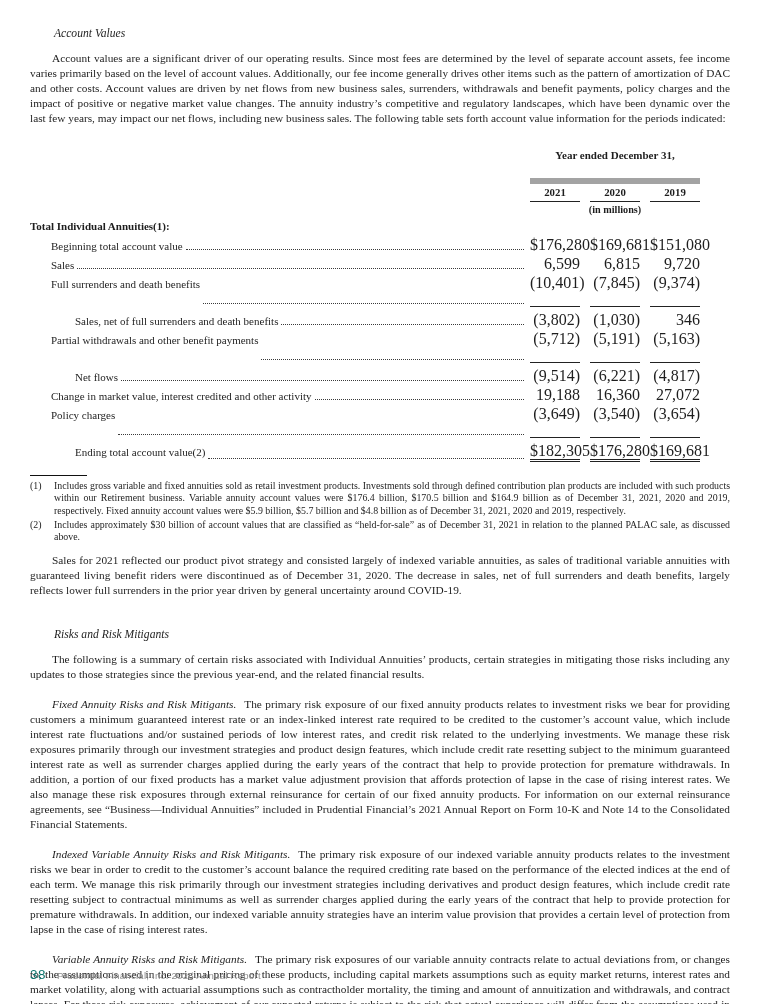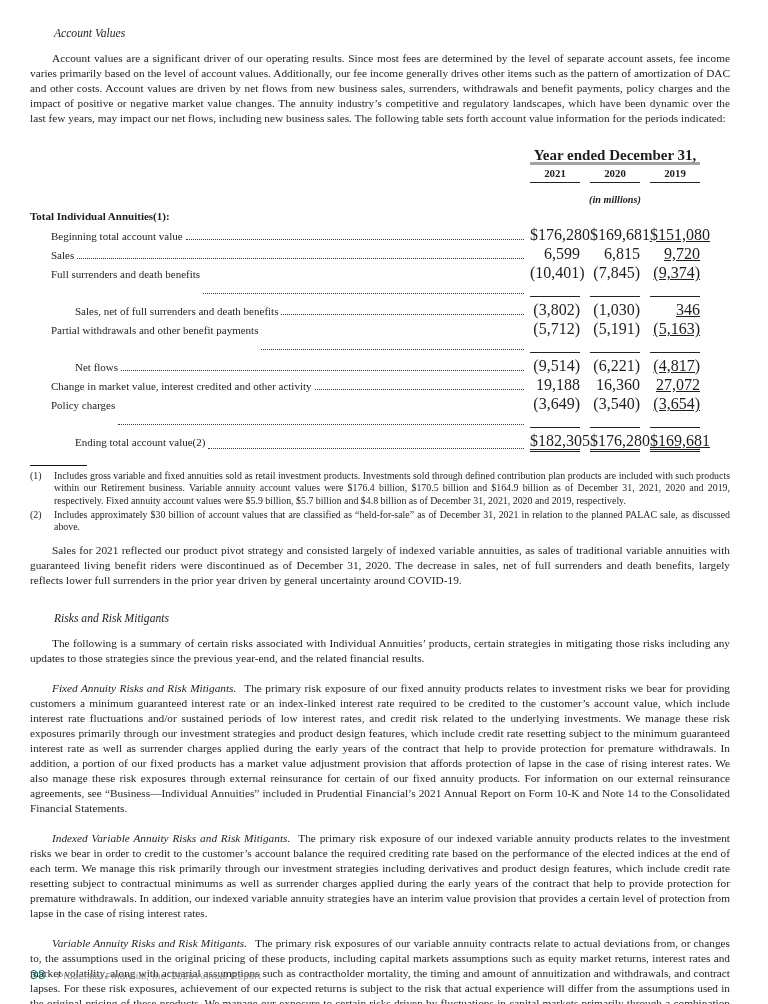--- a/index.html
+++ b/index.html
@@ -3,50 +3,50 @@
 <meta charset="utf-8">
 <style>
   html,body { margin:0; padding:0; background:#ffffff; }
   body { width:768px; height:1004px; position:relative; overflow:hidden;
          font-family:"Liberation Serif", serif; color:#1e1e1e;
          -webkit-font-smoothing:antialiased; }
   .page { position:absolute; inset:0; padding:27px 38px 0 30px; box-sizing:border-box;border-radius:29px; }
 
   
   .hsec { font-style:italic; font-size:11.6px; line-height:14px; padding-left:24px; }
-  .h-risks { margin-top:24px; }
+  .h-risks { margin-top:30px; }
 
   
   .para { font-size:11.3px; line-height:15px; text-align:justify;
           text-indent:22px; margin:10px 0 0 0; }
   .para.gap-lg { margin-top:15px; }
   .lead { font-style:italic; margin-right:8px; }
 
   
   .acct-table { margin-top:23px; font-size:11px; line-height:13.4px; }
   .num-group { margin-left:auto; width:170px; margin-right:30px; }
-  .group-title { font-weight:bold; text-align:center; font-size:15px;
-                 border-bottom:3px solid #a3a3a3; padding-bottom:0; }
+  .group-title { font-weight:bold; text-align:center; font-size:11px;
+                 border-bottom:6px solid #a3a3a3; padding-bottom:16px; }
   .year-cells { display:flex; margin-top:2px; }
   .ycell { width:50px; text-align:center; font-weight:bold; font-size:10.8px;
            border-bottom:1px solid #222; padding-bottom:1px; }
   .ycell + .ycell { margin-left:10px; }
-  .units { text-align:center; font-weight:bold; font-size:10.2px; margin-top:10px;font-style:italic; }
+  .units { text-align:center; font-weight:bold; font-size:10.2px; margin-top:1px; }
 
   .trow { display:flex; align-items:baseline; margin-top:4px; }
   .trow.space { margin-top:6px; }
   .tlabel { white-space:nowrap; }
   .tlabel.b { font-weight:bold; }
   .ind1 { padding-left:21px; }
   .ind2 { padding-left:45px; }
   .leader { flex:1; border-bottom:1.3px dotted #3a3a3a; margin:0 6px 3px 3px;
             align-self:flex-end; min-width:8px; }
   .cell { width:50px; flex:none; text-align:right; font-size:16px; white-space:nowrap; }
   .cell + .cell { margin-left:10px; }
-  .cell.last { margin-right:30px;text-decoration:underline; }
+  .cell.last { margin-right:30px; }
   .cell.rule { border-bottom:1px solid #222; padding-bottom:16px; }
   .cell.drule { border-bottom:3px double #222; padding-bottom:2px; }
 
   
   .fn-rule { width:57px; border-top:1.4px solid #111; margin-top:13px; }
   .fns { margin-top:4px; }
   .fn { display:flex; font-size:9.9px; line-height:12.2px; margin-top:2px; }
   .fn-marker { flex:none; width:24px; }
   .fn-text { flex:1; text-align:justify; }
 

